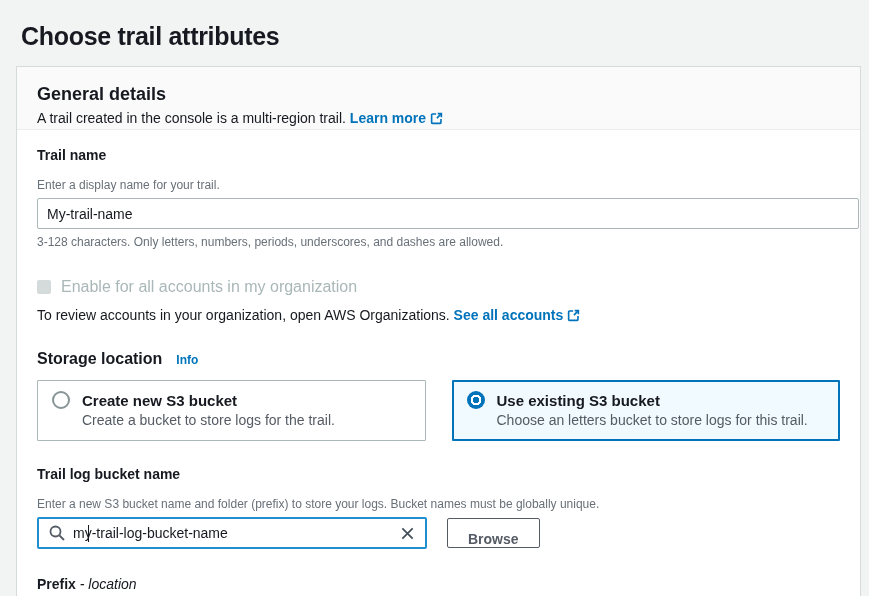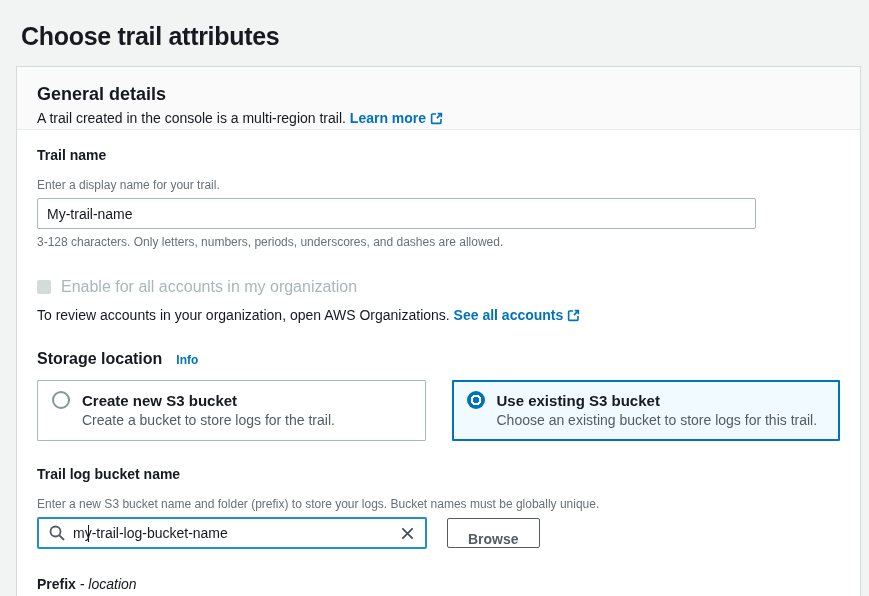--- a/index.html
+++ b/index.html
@@ -27,21 +27,21 @@
   .card-header .desc { font-size:14px; color:#16191f; }
   .link { color:#0073bb; font-weight:700; text-decoration:none; cursor:pointer; }
   .ext-icon { display:inline-block; vertical-align:-2px; margin-left:4px; }
   .card-body { padding:17px 20px 24px 20px; }
 
   .field-label { font-size:14px; font-weight:700; color:#16191f; }
   .field-desc  { font-size:12px; color:#687078; margin-top:15px; }
   .constraint  { font-size:12px; color:#687078; margin-top:6px; }
 
   .text-input {
-    display:block; width:719px; height:31px; margin-top:6px;
+    display:block; width:822px; height:31px; margin-top:6px;
     border:1px solid #aab7b8; border-radius:2px; background:#fff;
     padding:0 9px; font-size:14px; color:#16191f;
     font-family:"Liberation Sans", sans-serif; outline:none;
   }
 
   .checkbox-row { display:flex; align-items:center; gap:10px; margin-top:29px;text-align:center; }
   .checkbox-box {
     width:14px; height:14px; background:#d5dbdb; border-radius:2px; flex:0 0 auto;
   }
   .checkbox-label { font-size:16px; color:#aab7b8; }
@@ -150,21 +150,21 @@
           <div class="radio"></div>
           <div class="tile-title">Create new S3 bucket</div>
         </div>
         <div class="tile-desc">Create a bucket to store logs for the trail.</div>
       </div>
       <div class="tile selected">
         <div class="tile-top">
           <div class="radio checked"></div>
           <div class="tile-title">Use existing S3 bucket</div>
         </div>
-        <div class="tile-desc">Choose an existing bucket to store logs for this trail.</div>
+        <div class="tile-desc">Choose an letters bucket to store logs for this trail.</div>
       </div>
     </div>
 
     <div class="bucket-section">
       <div class="field-label">Trail log bucket name</div>
       <div class="field-desc">Enter a new S3 bucket name and folder (prefix) to store your logs. Bucket names must be globally unique.</div>
       <div class="bucket-row">
         <div class="search-box">
           <span style="display:flex;">
               <svg width="16" height="16" viewBox="0 0 16 16">

